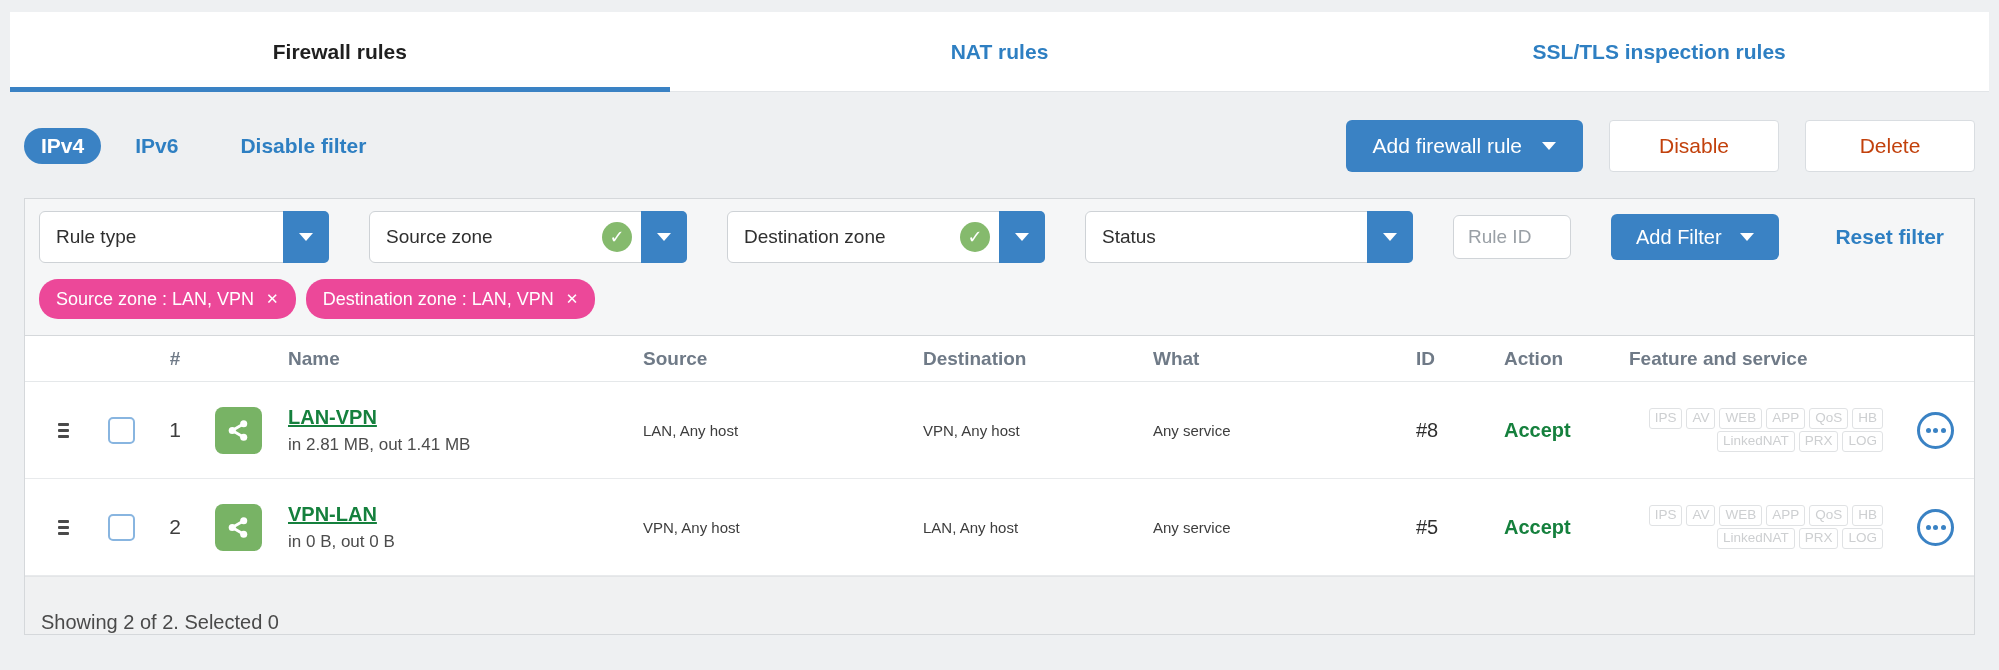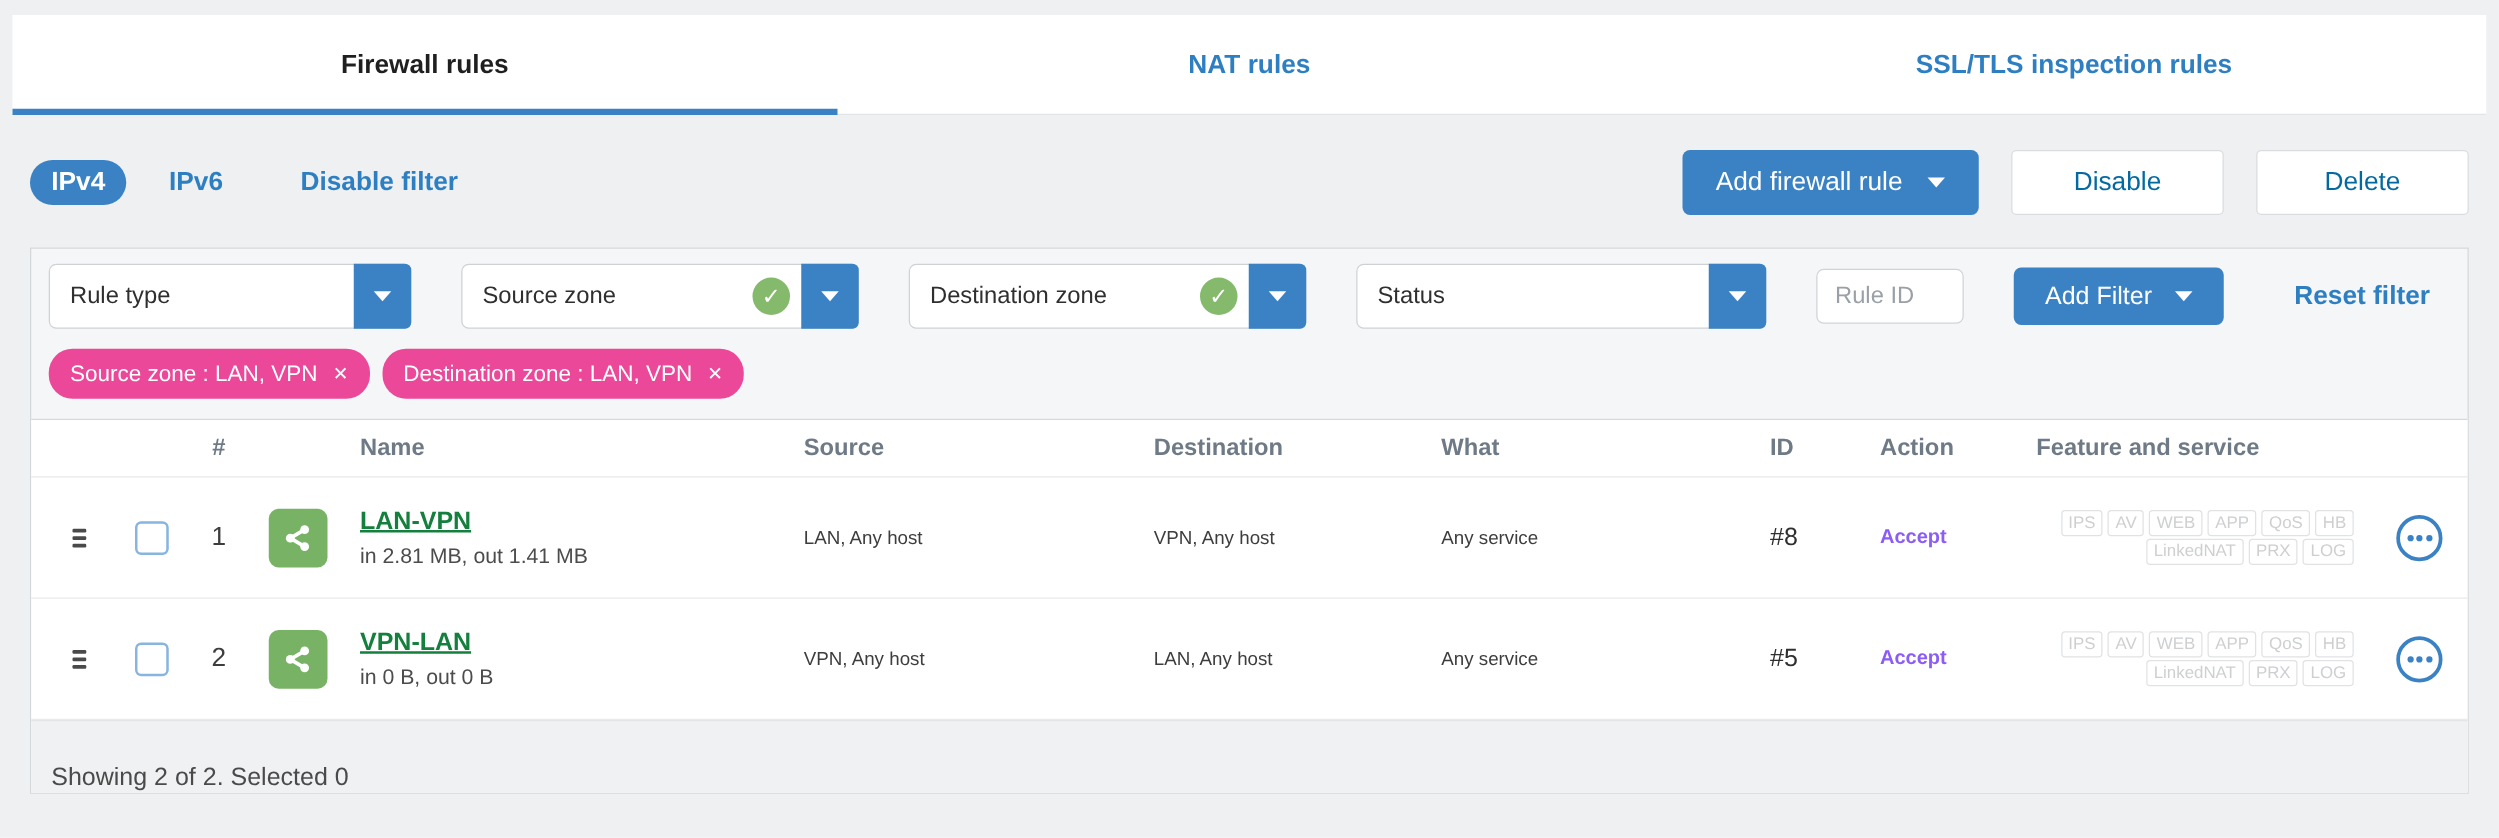--- a/index.html
+++ b/index.html
@@ -43,21 +43,21 @@
   .disable-filter{ margin-left:28px; }
   .toolbar-right{ margin-left:auto; display:flex; align-items:center; gap:26px; }
   .btn-primary{
     display:flex; align-items:center; gap:20px;
     background:#3a82c4; color:#fff; border:none; height:52px; padding:0 27px;
     font-size:21px; font-weight:500; border-radius:6px; cursor:pointer;
     font-family:inherit;
   }
   .btn-secondary{
     width:170px; height:52px; background:#fff; border:1px solid #d9dde1; border-radius:4px;
-    color:#0369a1; font-size:21px; cursor:pointer; font-family:inherit;
+    color:#c2410c; font-size:21px; cursor:pointer; font-family:inherit;
   }
   .chev{ width:0; height:0; border-left:7px solid transparent; border-right:7px solid transparent; border-top:8px solid #fff; }
 
   
   .panel{
     margin:26px 24px 0 24px;
     border:1px solid #d5d8db;
     background:#f5f6f7;
   }
   .filter-row{
@@ -126,21 +126,21 @@
   .cell-num{ text-align:center; font-size:21px; color:#3d3d3d; }
   .cell-name{ display:flex; align-items:center; padding-left:12px; gap:26px; }
   .rule-icon{
     flex:0 0 auto; width:47px; height:47px; border-radius:8px; background:#78b365;
     display:flex; align-items:center; justify-content:center;
   }
   .rule-name{ font-size:20px; font-weight:700; color:#15803d; text-decoration:underline; cursor:pointer; }
   .rule-traffic{ font-size:17px; color:#4c4c4c; margin-top:6px; }
   .cell-plain{ font-size:15px; color:#3d3d3d; }
   .cell-id{ font-size:20px; color:#2f2f2f; padding-left:8px; }
-  .cell-action{ font-size:16px; font-weight:700; color:#8b5cf6; padding-left:16px; }
+  .cell-action{ font-size:20px; font-weight:700; color:#15803d; padding-left:16px; }
   .cell-feature{ padding-right:20px; }
   .feat-line{ display:flex; justify-content:flex-end; gap:4px; margin:2px 0; }
   .badge{
     font-size:13.5px; color:#cdcfd1; border:1px solid #e0e2e4; border-radius:3px;
     padding:1px 5px; line-height:1.25; white-space:nowrap;
   }
   .cell-menu{ justify-self:center; }
   .menu-btn{
     width:37px; height:37px; border-radius:50%; background:#fff;
     border:3.5px solid #3a82c4; display:flex; align-items:center; justify-content:center; gap:2.5px;

